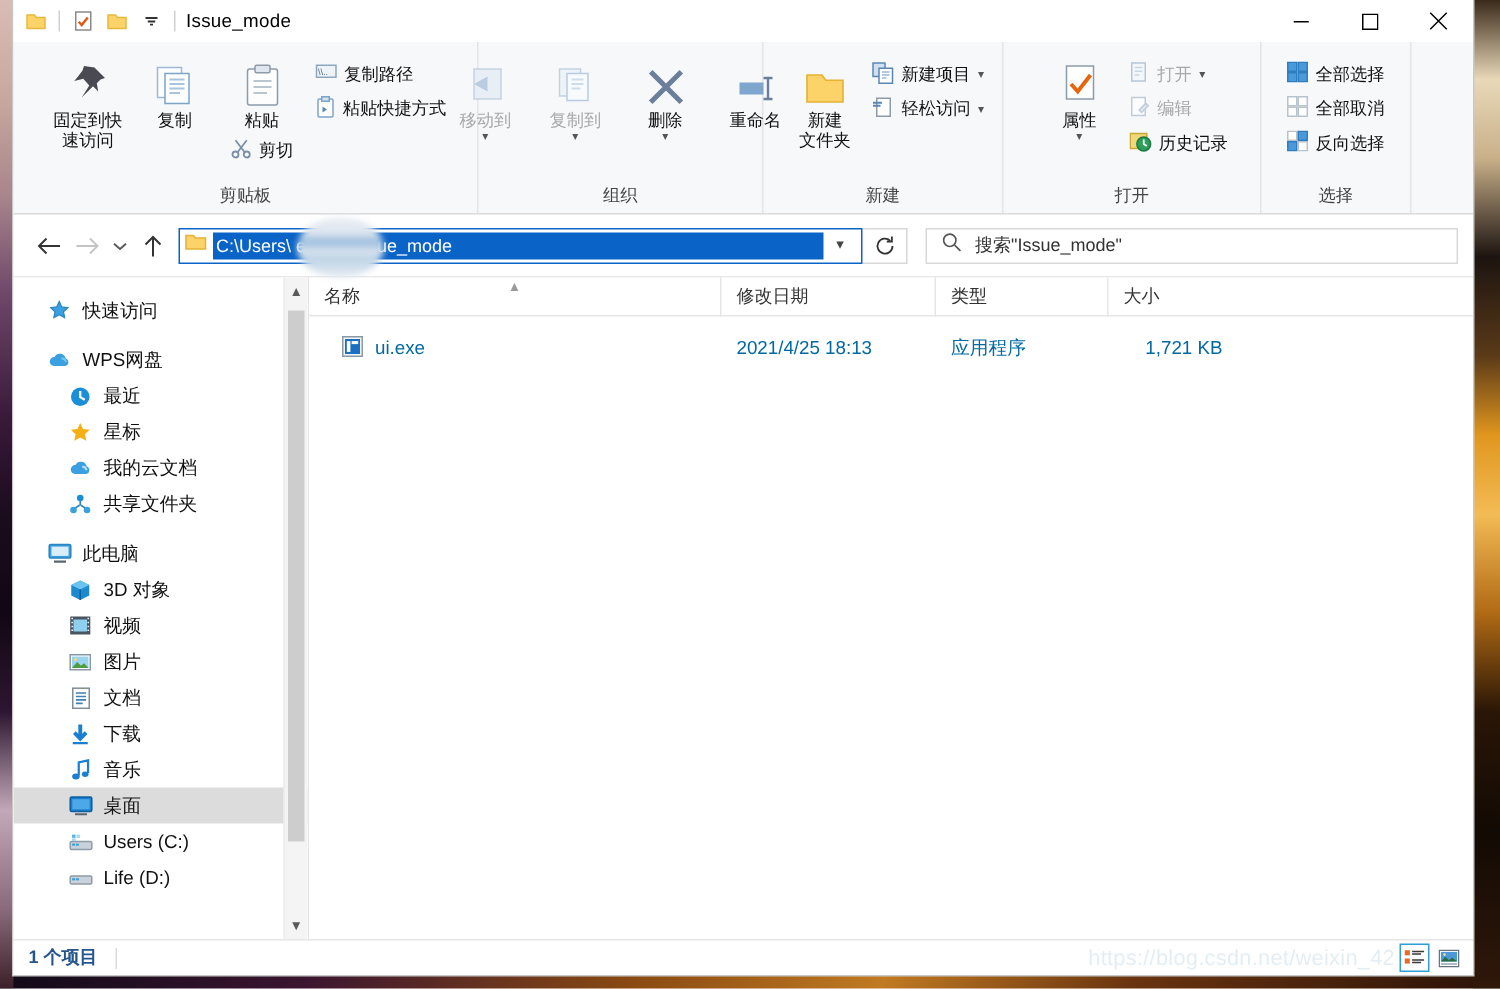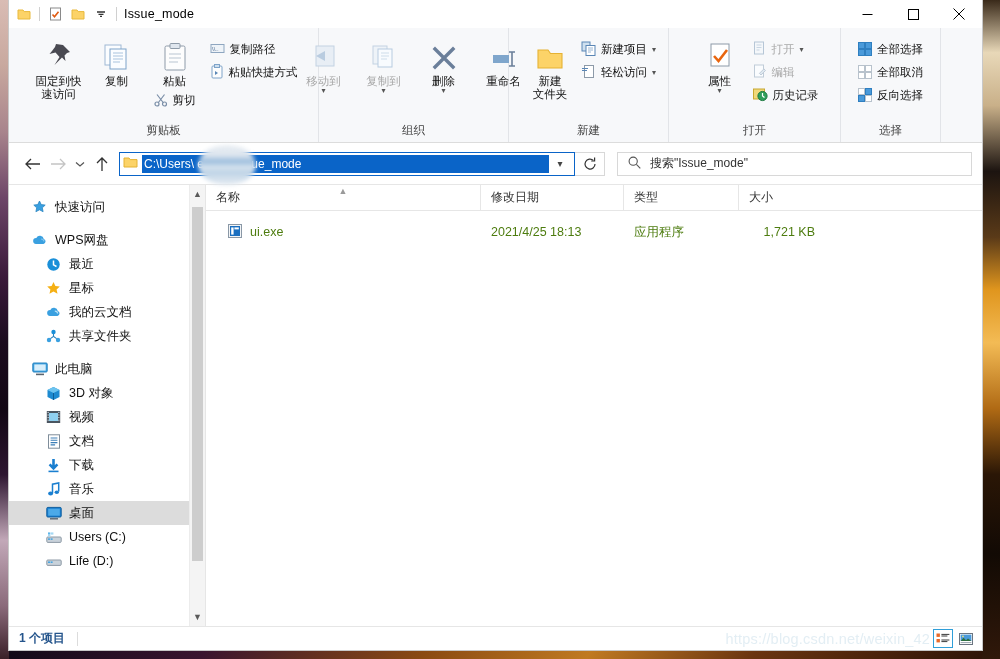--- a/index.html
+++ b/index.html
@@ -107,21 +107,21 @@
   .sc-bottom{ position:absolute; bottom:0; left:0; right:0; }
 
   .vsplit{ width:1px; background:#e6e6e6; }
 
   .filepane{ flex:1; display:flex; flex-direction:column; min-width:0; background:#fff;}
   .headrow{ height:26px; display:flex; align-items:center; border-bottom:1px solid #e6e6e6;
             position:relative; flex:0 0 26px;}
   .hcell{ font-size:12px; color:#333; height:26px; display:flex; align-items:center;
           border-right:1px solid #e6e6e6; padding-left:10px; cursor:default; position:relative;}
   .sortmark{ position:absolute; top:1px; left:50%; transform:translateX(-50%); color:#9a9a9a; font-size:9px;}
-  .filerow{ height:26px; display:flex; align-items:center; font-size:12.5px; color:#4d7c0f; cursor:default;}
+  .filerow{ height:26px; display:flex; align-items:center; font-size:12.5px; color:#0369a1; cursor:default;}
   .fcell{ height:26px; display:flex; align-items:center; padding-left:10px; overflow:hidden; white-space:nowrap;}
   .fcell.r{ justify-content:flex-end; padding-right:14px; padding-left:0;}
   .fname{ display:flex;align-items:center;gap:8px; padding-left:22px;}
 
   
   .status{ flex:0 0 24px; display:flex; align-items:center; border-top:1px solid #e6e6e6;
            position:relative; background:#fff; padding-left:10px;}
   .stext{ font-size:12px; color:#25558c;font-weight:bold; }
   .ssep{ width:1px; height:14px; background:#dcdcdc; margin-left:12px;}
   .watermark{ position:absolute; right:52px; top:4px; font-size:14.5px; color:#e3eef4;
@@ -565,20 +565,31 @@
             <svg width="15" height="14" viewBox="0 0 15 14">
                 <rect x="0.8" y="1" width="13.4" height="12" fill="#4a5560"></rect>
                 <rect x="3" y="3" width="9" height="8" fill="#8fd0f0"></rect>
                 <path d="M1.6 2.4h1.1M1.6 5h1.1M1.6 7.6h1.1M1.6 10.2h1.1M12.3 2.4h1.1M12.3 5h1.1M12.3 7.6h1.1M12.3 10.2h1.1" stroke="#e8eef4" stroke-width="1"></path>
               </svg>
           </span>
           <span>视频</span>
         </div>
         <div class="nitem l2">
           <span class="ico">
+            <svg width="15" height="13" viewBox="0 0 15 13">
+                <rect x="0.8" y="1.5" width="13.4" height="10" fill="#fff" stroke="#8a98a6"></rect>
+                <rect x="2" y="2.7" width="11" height="7.6" fill="#9ad3ef"></rect>
+                <path d="M2 10.3l3.4-4 2.6 2.6 2-1.8 3 3.2z" fill="#4f9c3f"></path>
+                <circle cx="4.4" cy="4.6" r="1" fill="#f2e07a"></circle>
+              </svg>
+          </span>
+          <span>图片</span>
+        </div>
+        <div class="nitem l2">
+          <span class="ico">
             <svg width="14" height="15" viewBox="0 0 14 15">
                 <rect x="1.5" y="0.8" width="11" height="13.4" fill="#fff" stroke="#7f8d9a"></rect>
                 <path d="M3.6 4h6.8M3.6 6.3h6.8M3.6 8.6h6.8M3.6 10.9h4.5" stroke="#3d7fb8" stroke-width="1.1"></path>
               </svg>
           </span>
           <span>文档</span>
         </div>
         <div class="nitem l2">
           <span class="ico">
             <svg width="15" height="15" viewBox="0 0 15 15">

